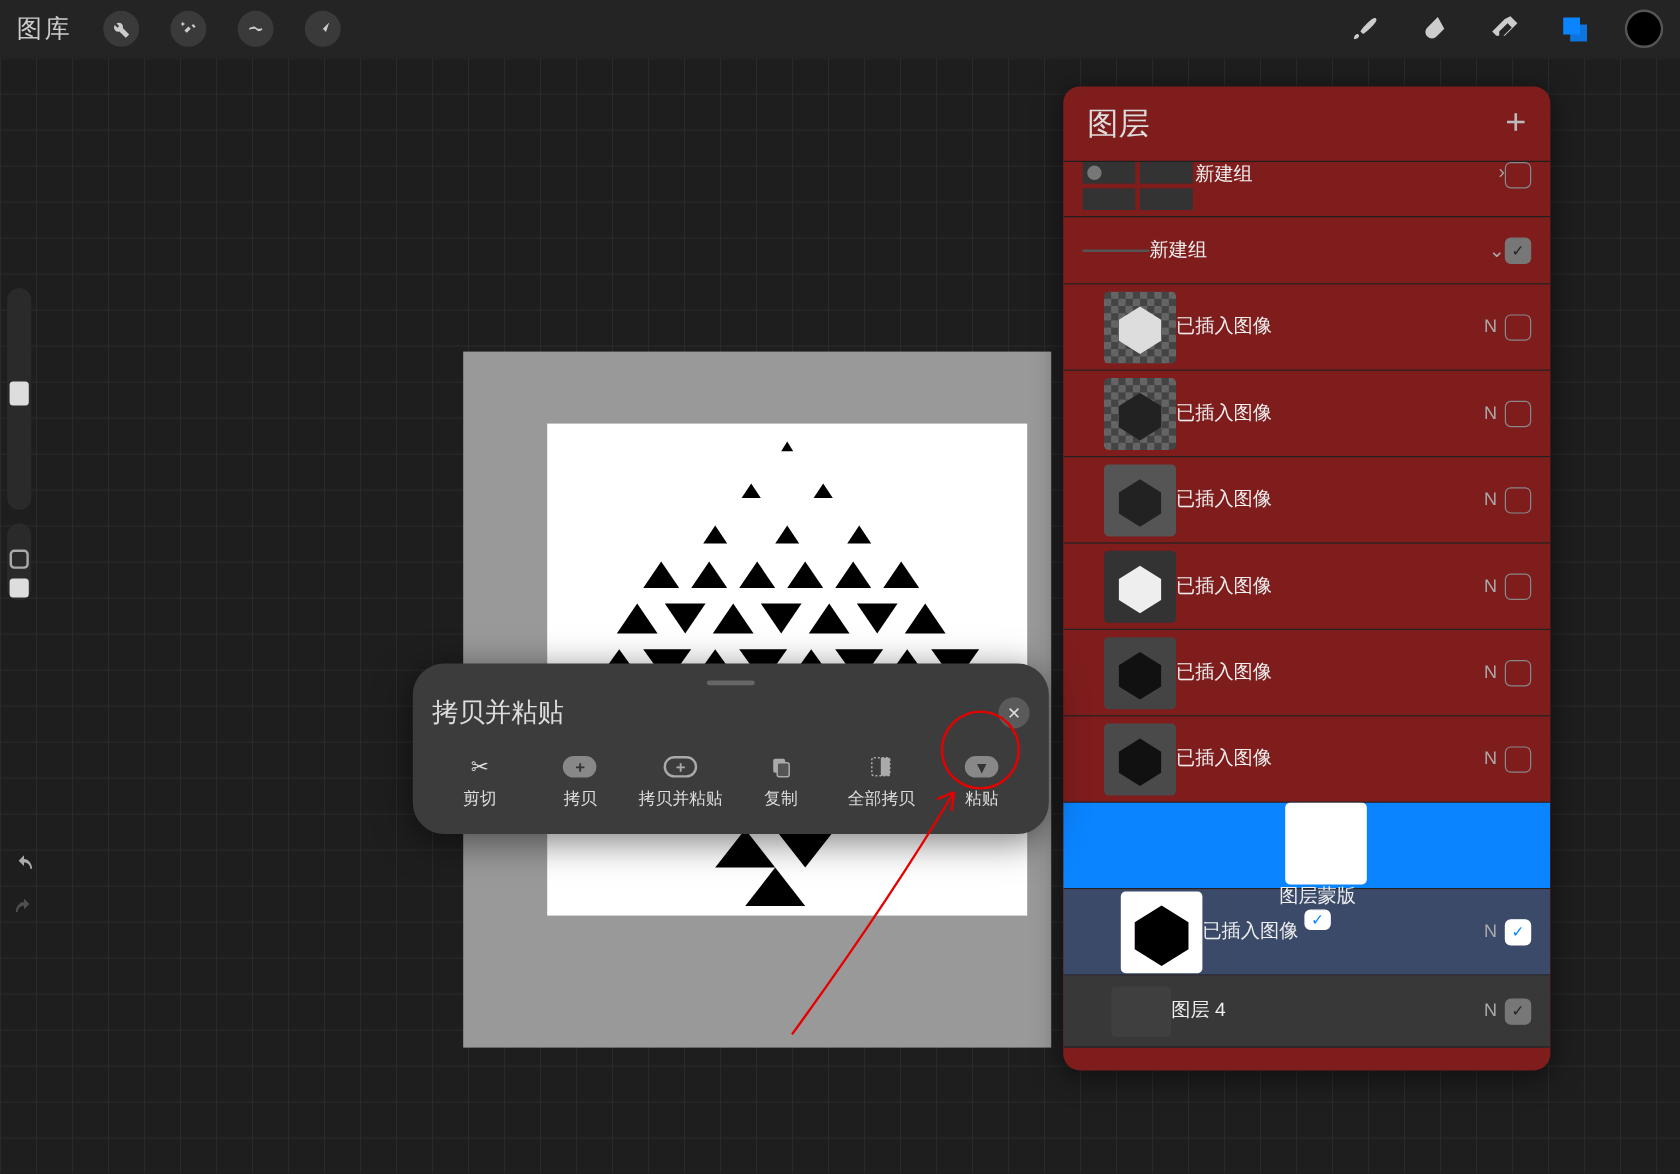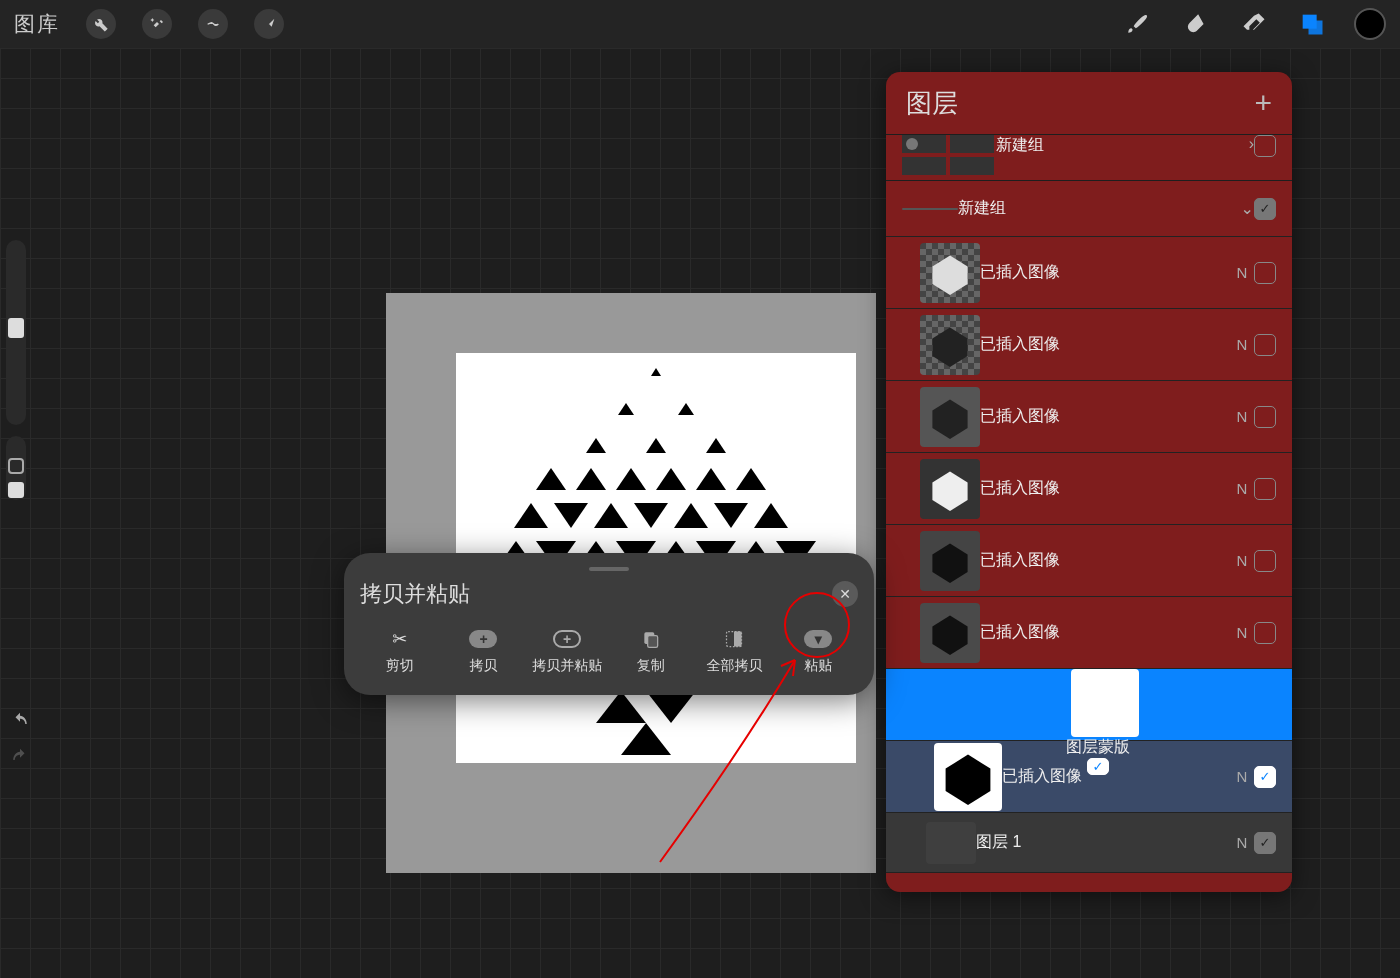--- a/index.html
+++ b/index.html
@@ -472,21 +472,21 @@
             <polygon points="20,4 36,14 36,30 20,40 4,30 4,14" fill="#000"></polygon>
           </svg>
         </div>
       <div class="lname">已插入图像</div>
       <div class="lblend">N</div>
       <div class="lvis blue-on">✓</div>
     </div>
 
     <div class="layer-row bottom" style="height:60px;">
       <div class="thumb small" style="width:50px;height:42px;background:#3f3f3f"></div>
-      <div class="lname">图层 1</div>
+      <div class="lname">图层 4</div>
       <div class="lblend">N</div>
       <div class="lvis on">✓</div>
     </div>
 
   </div>
 </div>
 
 <div class="cp-popup">
   <div class="cp-grab"></div>
   <div class="cp-header">

